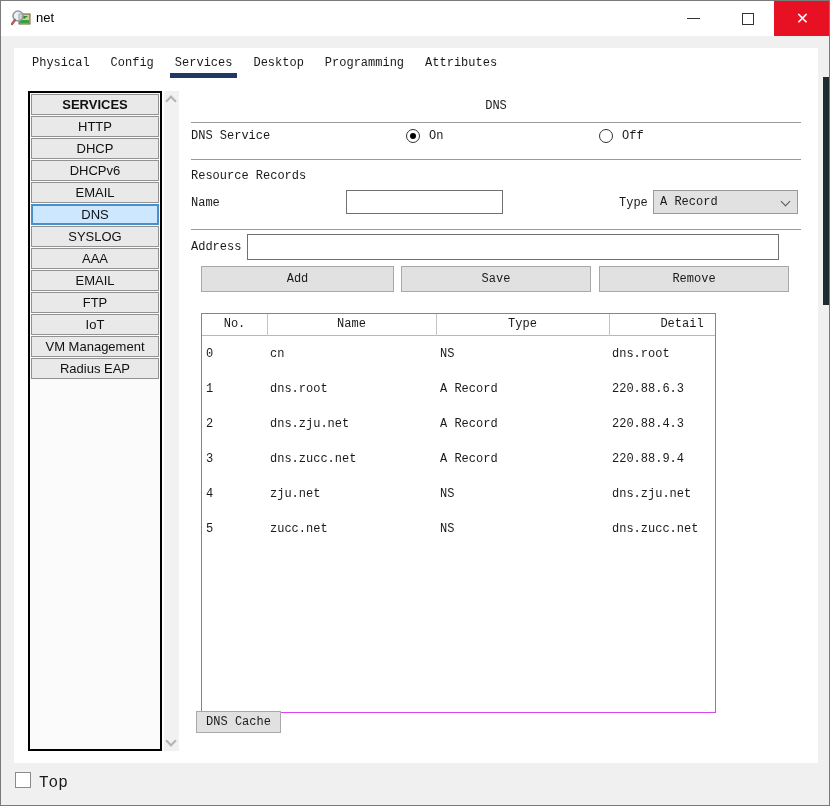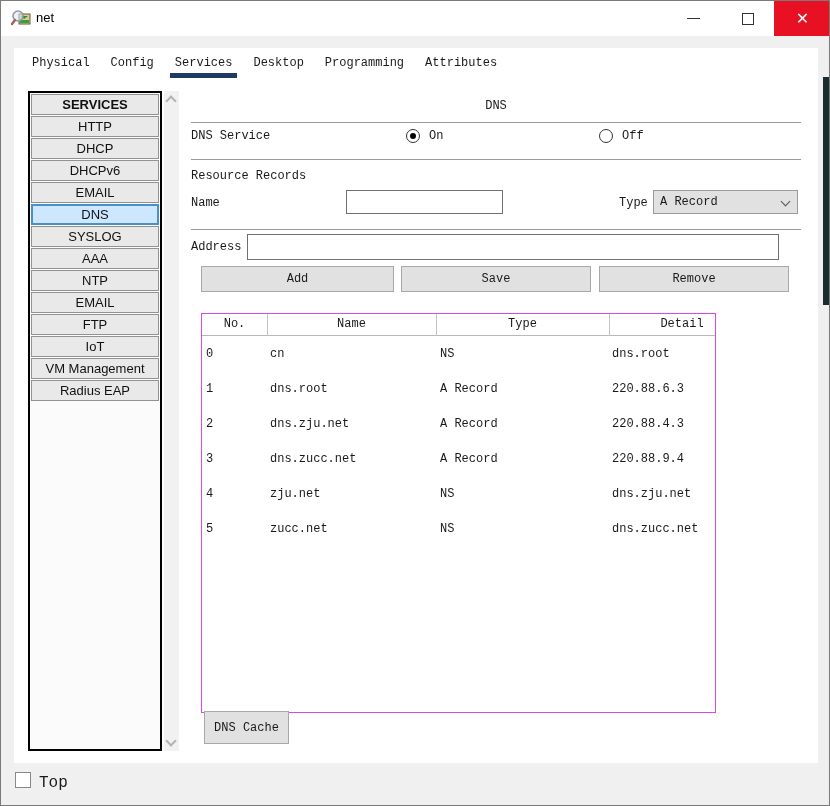--- a/index.html
+++ b/index.html
@@ -142,23 +142,20 @@
         </div>
 
         <div class="side-item">
           <span>SYSLOG</span>
         </div>
 
         <div class="side-item">
           <span>AAA</span>
         </div>
 
-        <div class="side-item">
-          <span>NTP</span>
-        </div>
 
         <div class="side-item">
           <span>EMAIL</span>
         </div>
 
         <div class="side-item">
           <span>FTP</span>
         </div>
 
         <div class="side-item">
@@ -260,21 +257,21 @@
 
             <div class="rt-row">
               <span class="rt-c" style="left:4px">5</span>
               <span class="rt-c" style="left:68px">zucc.net</span>
               <span class="rt-c" style="left:238px">NS</span>
               <span class="rt-c" style="left:410px">dns.zucc.net</span>
             </div>
           </div>
       </div>
 
-      <div class="pbtn" style="left:13px; top:620px; width:85px; height:33px">DNS Cache</div>
+      <div class="pbtn" style="left:5px; top:620px; width:85px; height:22px">DNS Cache</div>
     </div>
   </div>
 
   <div class="footer">
     <span class="checkbox"></span>
     <span class="footer-label mono">Top</span>
   </div>
 
   <div class="artifact"></div>
 </div>

